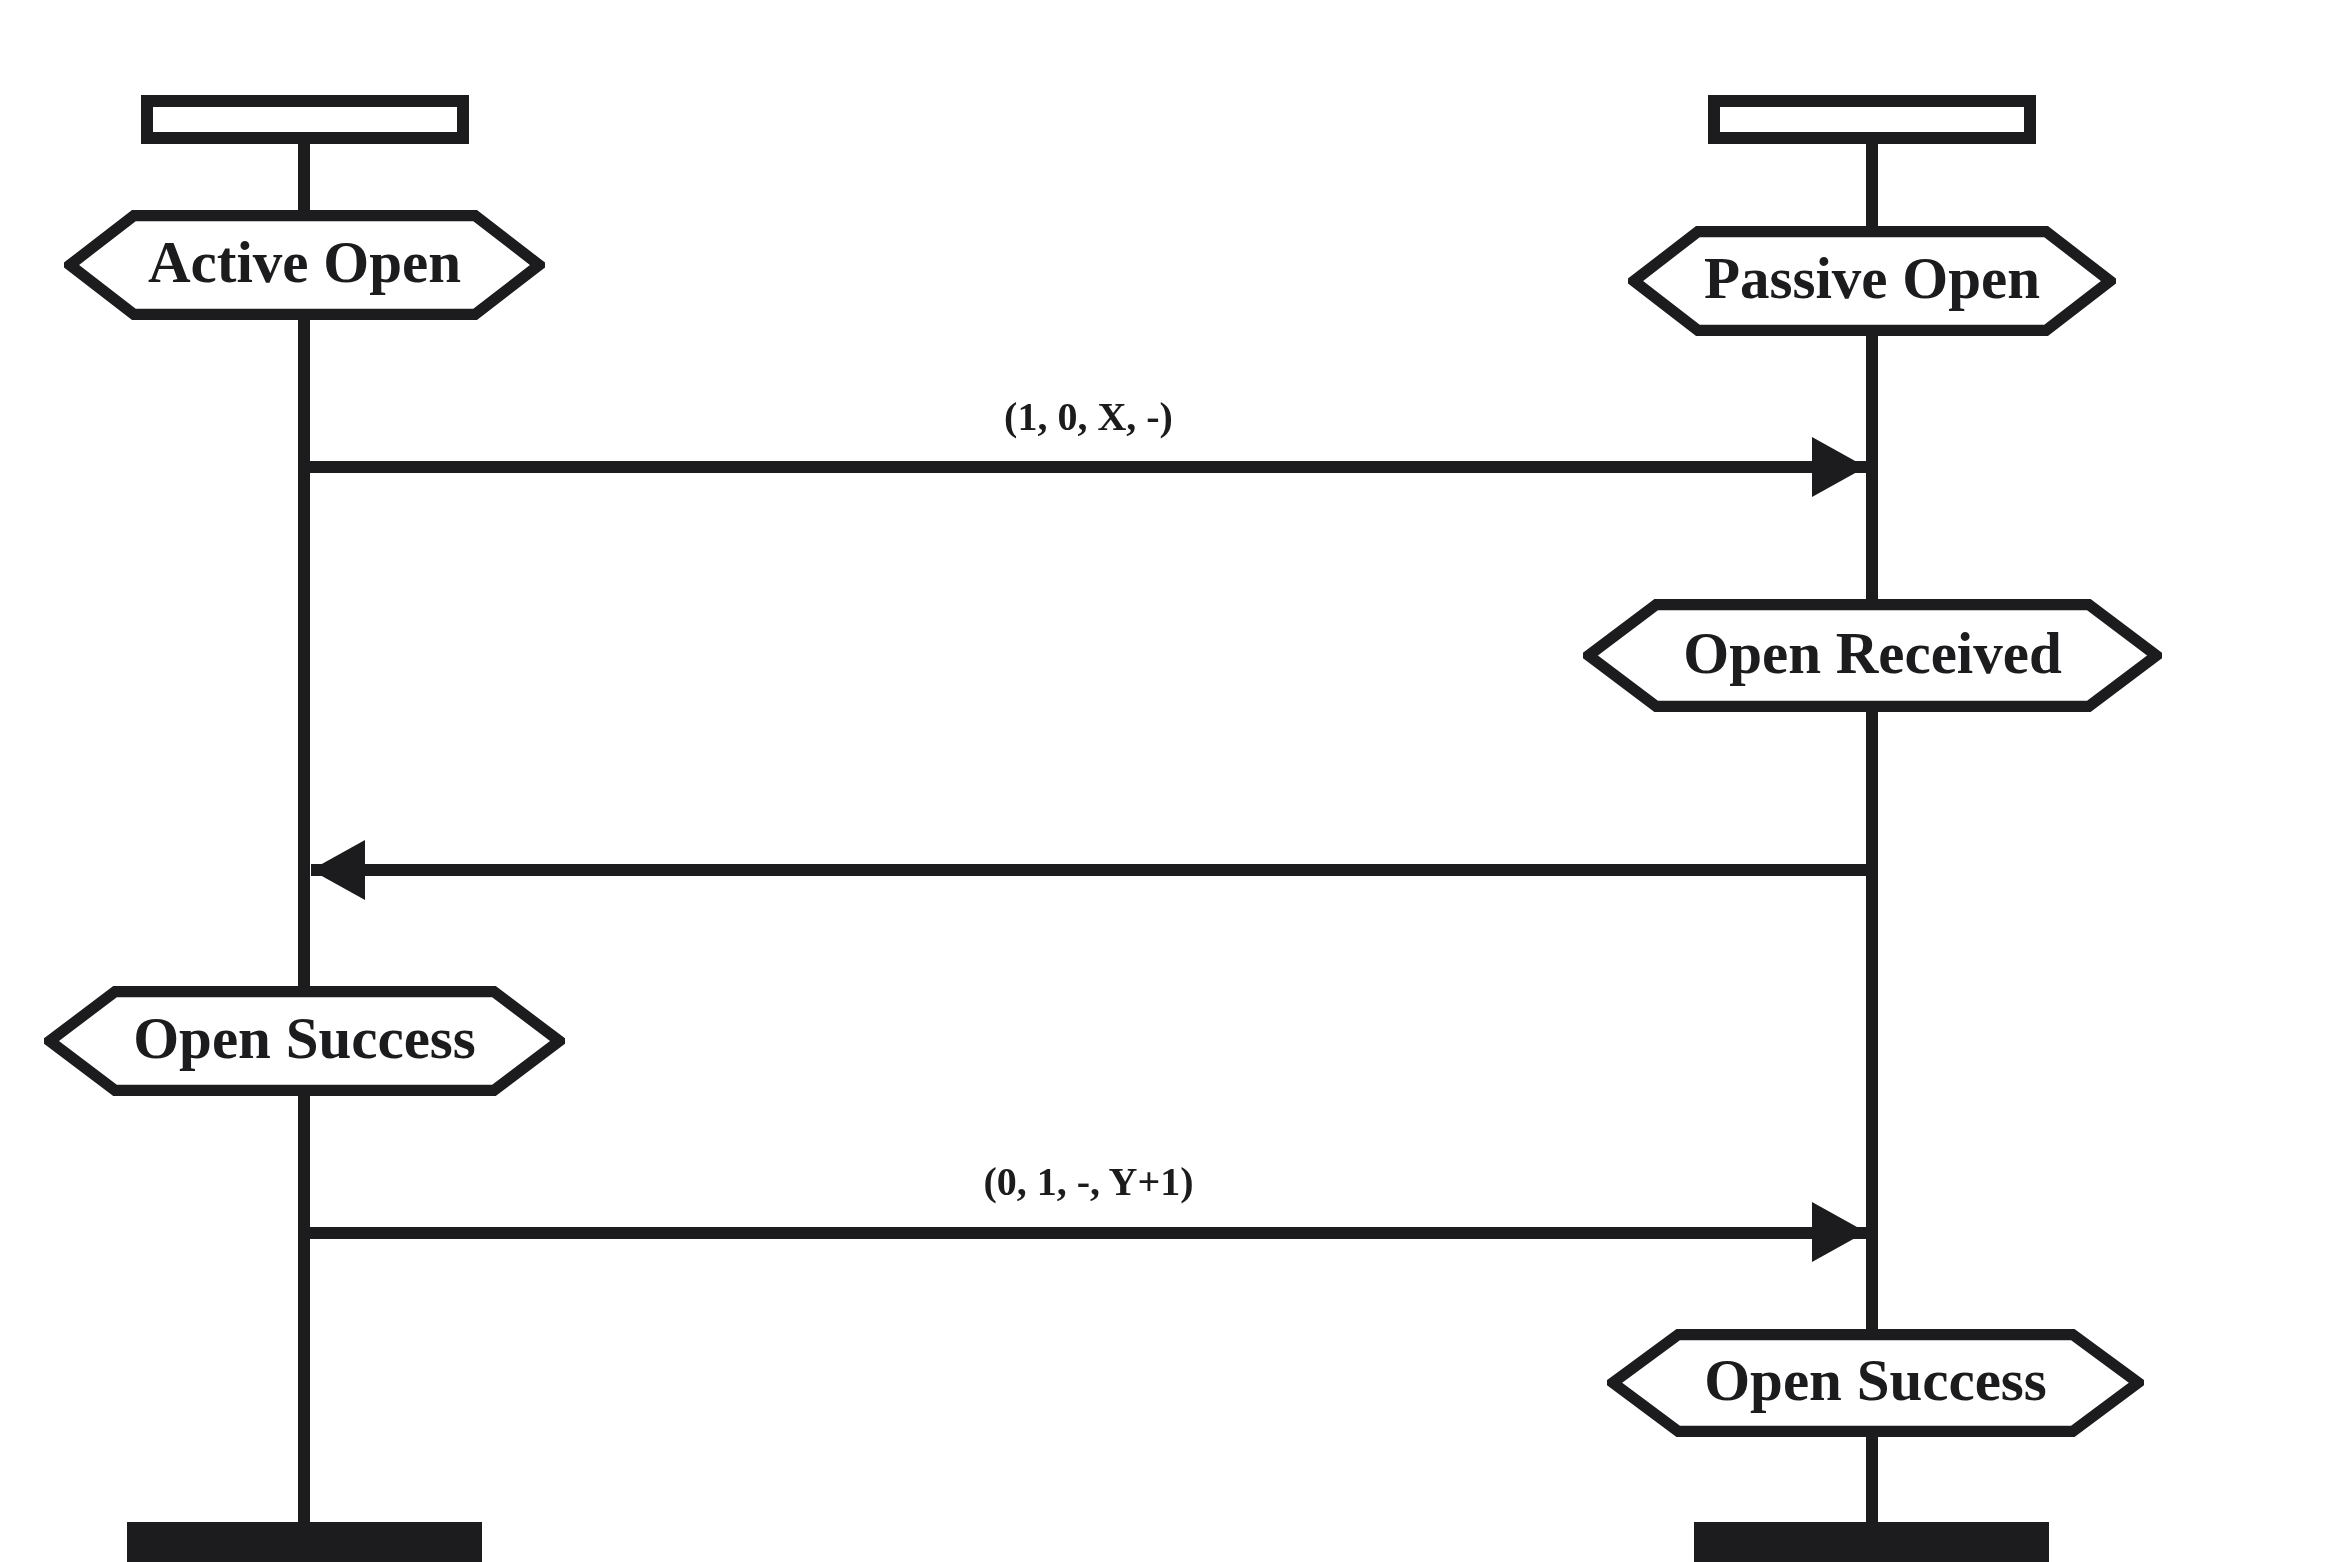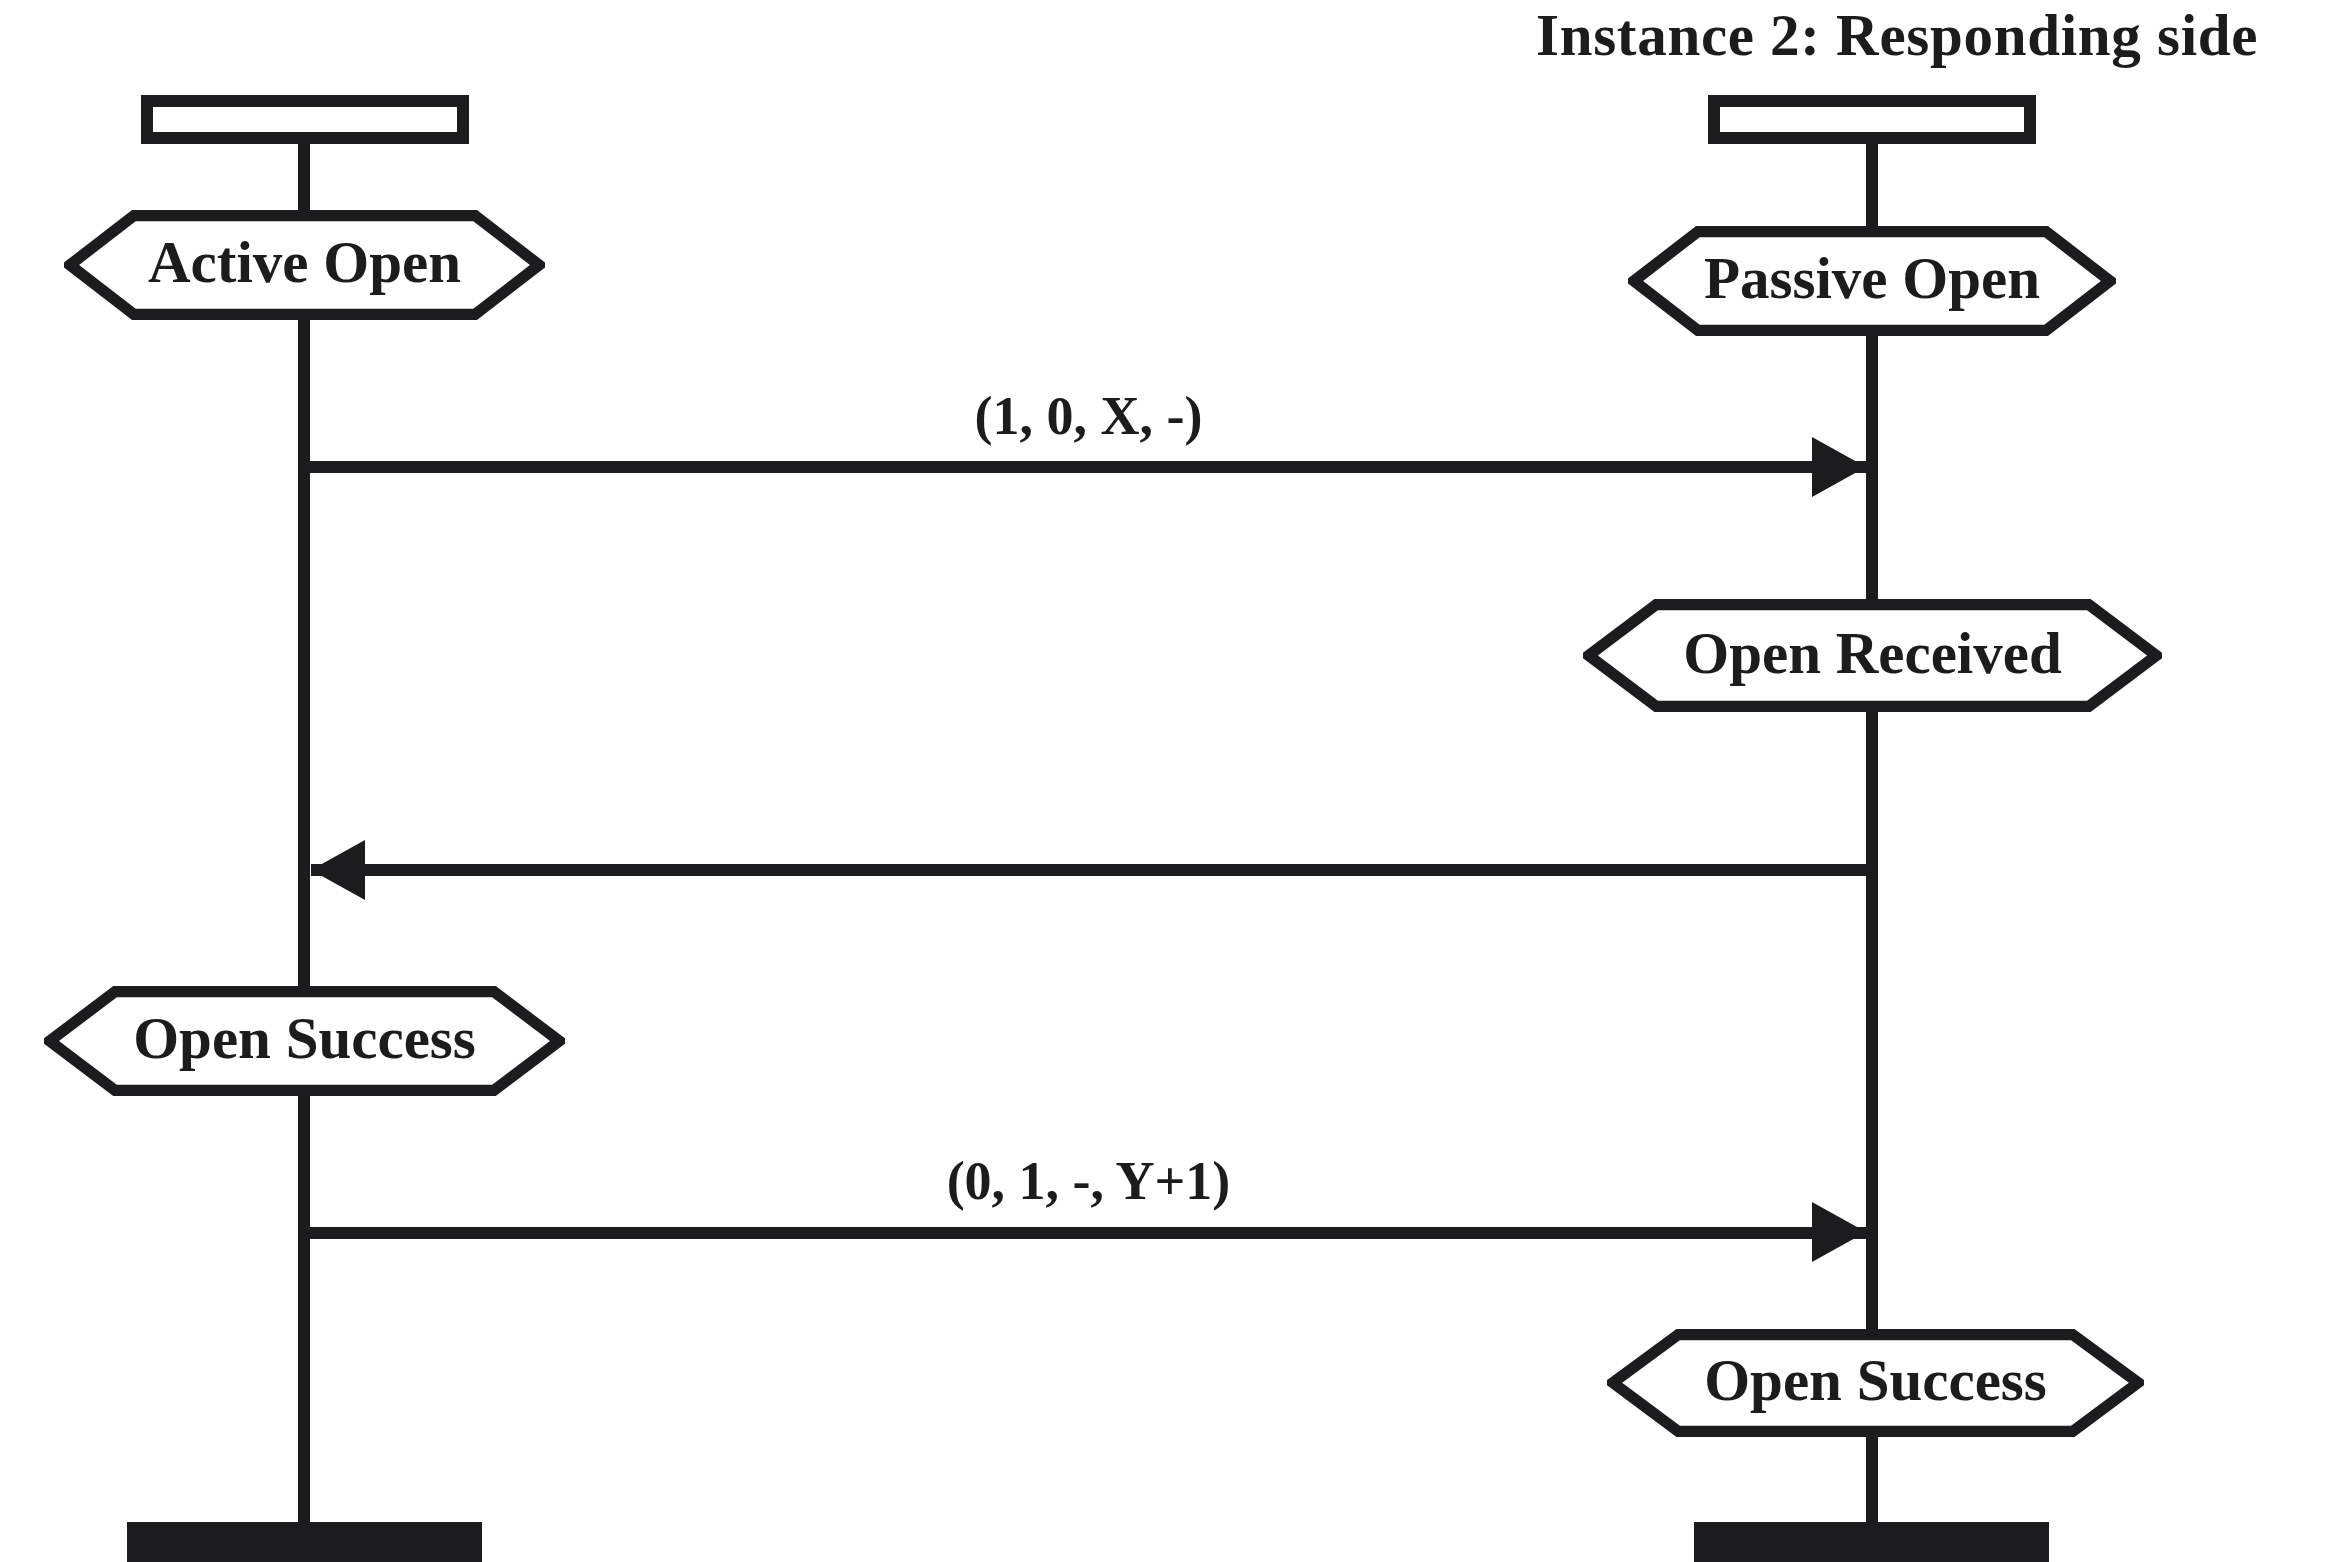--- a/index.html
+++ b/index.html
@@ -63,38 +63,37 @@
   }
   .arrowhead.right { border-left: 54px solid var(--ink); }
   .arrowhead.left  { border-right: 54px solid var(--ink); }
   .msg-label {
     position: absolute;
     left: 740px;
     width: 697px;
     height: 63px;
     line-height: 63px;
     text-align: center;
-    font-size: 54px;
+    font-size: 40px;
     font-weight: bold;
     color: var(--ink);
     white-space: nowrap;
   }
   .end-bar {
     position: absolute;
     width: 355px;
     height: 40px;
     background: var(--ink);
   }
 </style>
 </head>
 <body>
 
 <div class="canvas">
 
-  <div class="title" style="left:1536px; top:1.4px;">Instance 2: Responding side</div>
 
   <div class="lifeline" style="left:298px; top:141px; height:1384px;"></div>
   <div class="lifeline" style="left:1866px; top:141px; height:1384px;"></div>
 
   <div class="head-box" style="left:141px; top:95px;"></div>
   <div class="head-box" style="left:1708px; top:95px;"></div>
 
   <div class="msg-label" style="top:385px;">(1, 0, X, -)</div>
   <div class="arrow-line" style="left:305px; top:461px; width:1561px;"></div>
   <div class="arrowhead right" style="left:1812px; top:437px;"></div>

